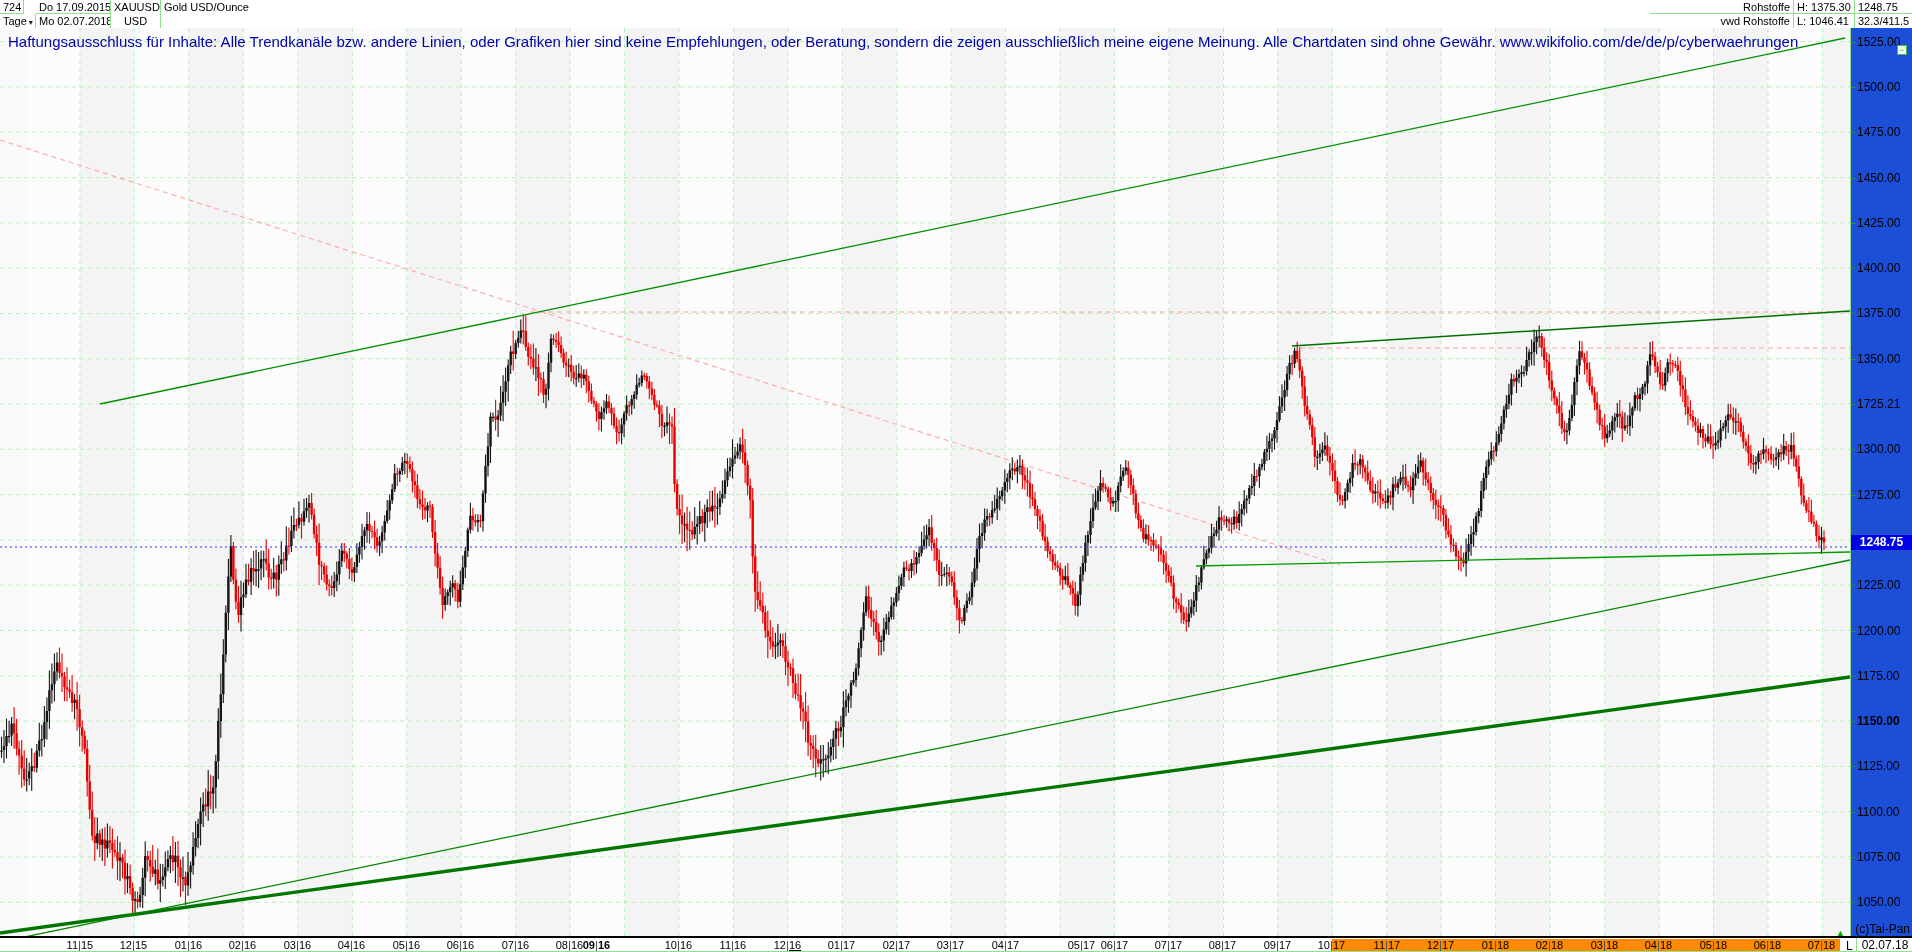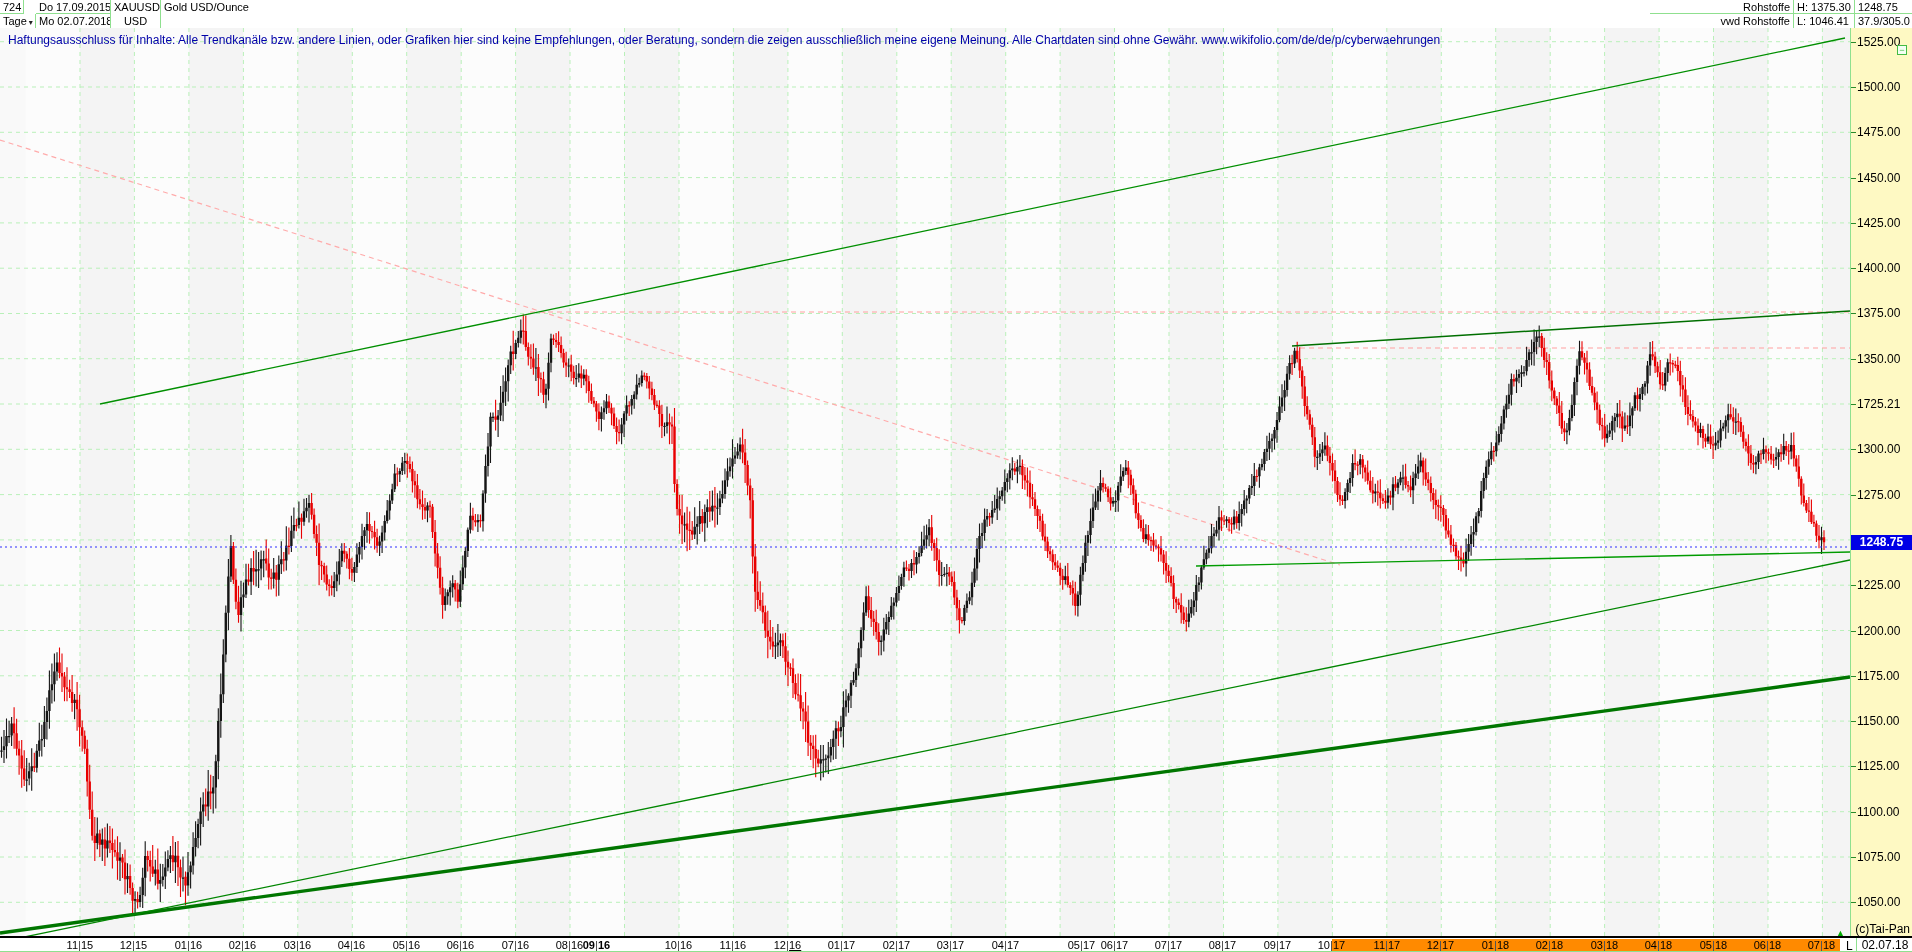--- a/index.html
+++ b/index.html
@@ -6,23 +6,23 @@
   #app{position:relative;width:1912px;height:952px;background:#ffffff;overflow:hidden;
        font-family:"Liberation Sans",sans-serif;font-size:11px;color:#000;}
   
   #header{position:absolute;left:0;top:0;width:1912px;height:28px;background:#fff;}
   .hcell{position:absolute;height:14px;line-height:14px;white-space:nowrap;overflow:hidden;padding:0 3px;box-sizing:border-box;}
   .gbR{border-right:1px solid #8fe08f;}
   .gbB{border-bottom:1px solid #8fe08f;}
   .arrow{font-size:8px;color:#222;margin-left:2px;}
   
   #plot{position:absolute;left:0;top:28px;width:1850px;height:910px;background:#f9f9f9;}
-  #disclaimer{position:absolute;left:8px;top:33px;width:1600px;font-size:12px;white-space:nowrap;}
-  
-  #paxis{position:absolute;left:1850px;top:28px;width:62px;height:910px;background:#fef9c3;border-left:1px solid #8fe08f;box-sizing:border-box;}
+  #disclaimer{position:absolute;left:8px;top:33px;width:1600px;font-size:15px;white-space:nowrap;}
+  
+  #paxis{position:absolute;left:1850px;top:28px;width:62px;height:910px;background:#1d4ed8;border-left:1px solid #8fe08f;box-sizing:border-box;}
   .ptick{position:absolute;left:6px;width:54px;text-align:left;font-size:12px;height:14px;line-height:14px;}
   .ptickmark{position:absolute;left:0px;width:5px;height:1px;background:#2a8a2a;}
   #pricebox{position:absolute;left:1851px;width:61px;height:15px;background:#0000e6;color:#fff;
             font-size:12px;line-height:15px;text-align:center;font-weight:bold;}
   #collapsebox{position:absolute;left:1897px;top:45px;width:10px;height:10px;border:1px solid #44bb44;
                color:#44bb44;font-size:9px;line-height:8px;text-align:center;background:#f4fff4;box-sizing:border-box;}
   
   #taxis{position:absolute;left:0;top:938px;width:1850px;height:14px;background:#fff;overflow:hidden;}
   #orangeband{position:absolute;top:1px;height:13px;background:#ff8a00;}
   .ttick{position:absolute;top:1px;height:12px;line-height:12px;font-size:11px;white-space:nowrap;}
@@ -74,21 +74,21 @@
     <div class="hcell gbR gbB" style="left:1794px;top:0;width:61px;">
       <span>H: 1375.30</span>
     </div>
     <div class="hcell gbR" style="left:1794px;top:14px;width:61px;">
       <span>L: 1046.41</span>
     </div>
     <div class="hcell gbB" style="left:1855px;top:0;width:57px;">
       <span>1248.75</span>
     </div>
     <div class="hcell" style="left:1855px;top:14px;width:57px;">
-      <span>37.9/305.0</span>
+      <span>32.3/411.5</span>
     </div>
   </div>
   <div id="topline"></div>
 
   <div id="plot"><svg width="1850" height="910" viewBox="0 0 1850 910">
         <rect x="25.5" y="0" width="54.5" height="910" fill="#fcfcfc"></rect>
         <rect x="80.0" y="0" width="54.4" height="910" fill="#f4f4f4"></rect>
         <rect x="134.4" y="0" width="54.5" height="910" fill="#fcfcfc"></rect>
         <rect x="188.9" y="0" width="54.5" height="910" fill="#f4f4f4"></rect>
         <rect x="243.4" y="0" width="54.4" height="910" fill="#fcfcfc"></rect>
@@ -212,21 +212,21 @@
       <div class="ptick" style="top: 414px;">1300.00</div>
       <div class="ptickmark" style="top: 421px;"></div>
       <div class="ptick" style="top: 460px;">1275.00</div>
       <div class="ptickmark" style="top: 467px;"></div>
       <div class="ptick" style="top: 550px;">1225.00</div>
       <div class="ptickmark" style="top: 557px;"></div>
       <div class="ptick" style="top: 596px;">1200.00</div>
       <div class="ptickmark" style="top: 603px;"></div>
       <div class="ptick" style="top: 641px;">1175.00</div>
       <div class="ptickmark" style="top: 648px;"></div>
-      <div class="ptick" style="top: 686px;">1150.00</div>
+      <div class="ptick" style="top: 686px; font-weight: bold;">1150.00</div>
       <div class="ptickmark" style="top: 693px;"></div>
       <div class="ptick" style="top: 731px;">1125.00</div>
       <div class="ptickmark" style="top: 738px;"></div>
       <div class="ptick" style="top: 777px;">1100.00</div>
       <div class="ptickmark" style="top: 784px;"></div>
       <div class="ptick" style="top: 822px;">1075.00</div>
       <div class="ptickmark" style="top: 829px;"></div>
       <div class="ptick" style="top: 867px;">1050.00</div>
       <div class="ptickmark" style="top: 874px;"></div>
     </div>

